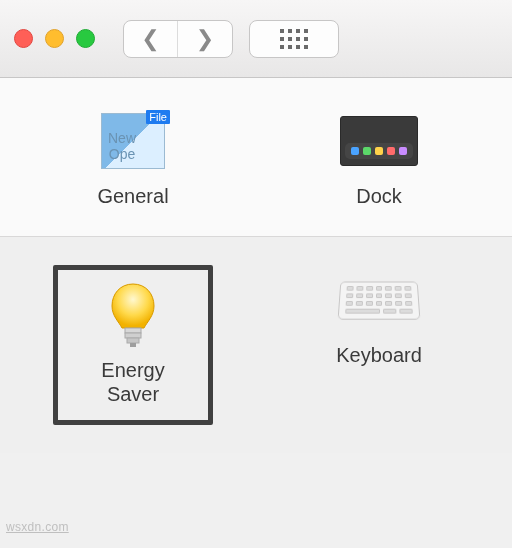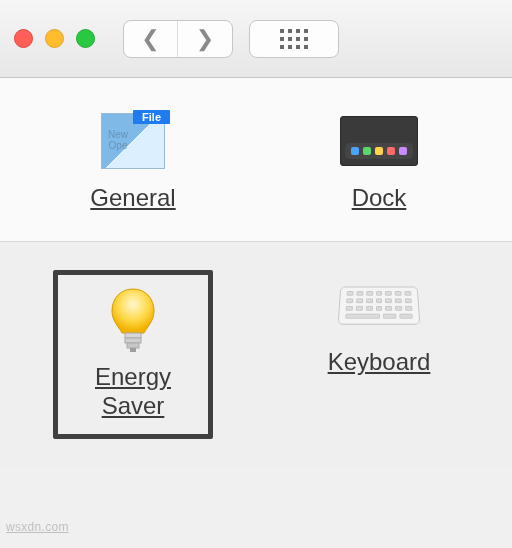--- a/index.html
+++ b/index.html
@@ -79,45 +79,44 @@
     align-items: center;
     text-align: center;
     gap: 8px;
   }
   .iconbox {
     width: 80px; height: 70px;
     display: flex; align-items: center; justify-content: center;
     position: relative;
   }
   .label {
-    font-size: 24px;
+    font-size: 20px;
     line-height: 1.2;
     color: #3a3a3a;
     white-space: pre-line;
-    text-decoration: underline;
   }
   .highlight {
     border: 5px solid #404040;
     border-radius: 2px;
     padding: 10px 6px 14px 6px;
   }
   
   
   .ico-general {
     width: 64px; height: 56px; position: relative;
     background: linear-gradient(135deg, #7fb9e8 50%, #dcefff 50%);
     border: 1px solid #9bbad2;
   }
   .ico-general .badge {
     position: absolute; top:-4px; right:-6px;
-    background:#1e7bf0; color:#fff; font-size:11px; font-weight:700;
-    padding:1px 9px; border-radius:1px;
+    background:#1e7bf0; color:#fff; font-size:11px; font-weight:400;
+    padding:1px 3px; border-radius:1px;
   }
   .ico-general .txt {
-    position:absolute; bottom:17px; left:6px; font-size:10px; color:#6a93b3; line-height:1.1;
+    position:absolute; bottom:6px; left:6px; font-size:14px; color:#6a93b3; line-height:1.1;
   }
   
   .ico-desk { width:70px; height:56px; position:relative; }
   .ico-desk .back {
     position:absolute; left:0; top:0; width:56px; height:42px;
     background:#f6f6f6; border:1px solid #c7c6c6; border-radius:3px;
   }
   .ico-desk .back::before {
     content:""; position:absolute; top:0; left:0; right:0; height:10px;
     background:#e4e4e4; border-bottom:1px solid #d0d0d0;

